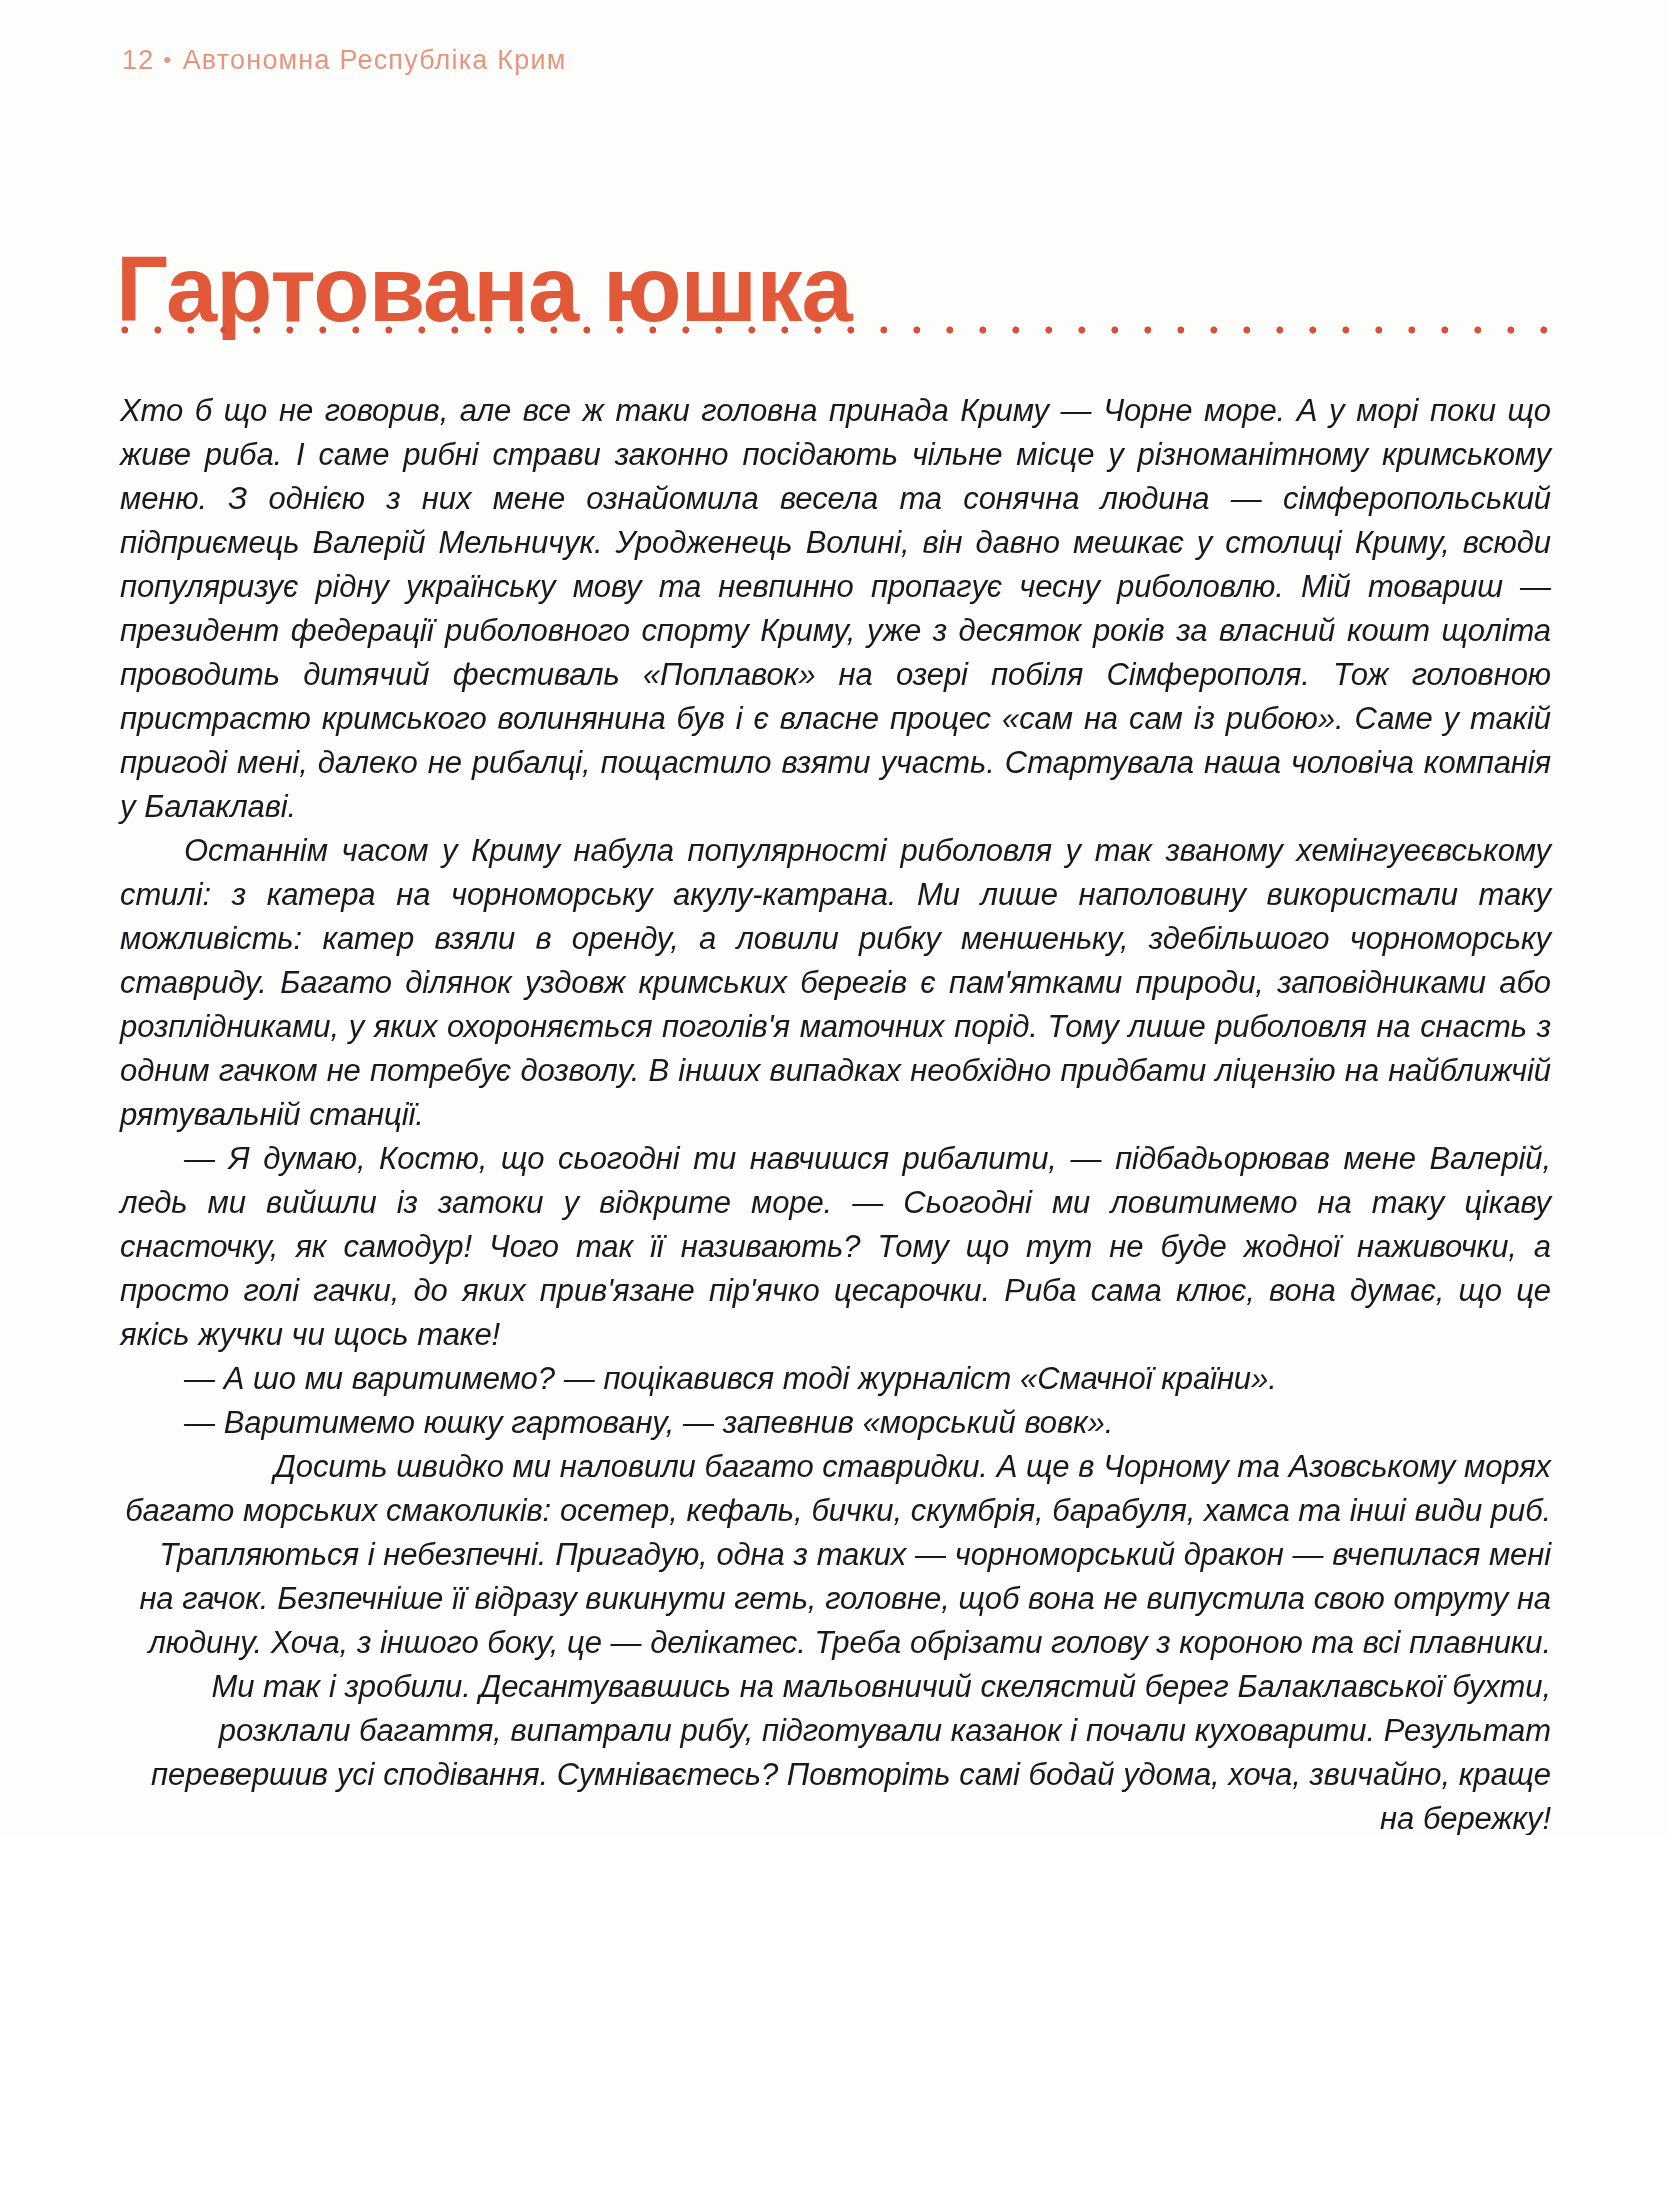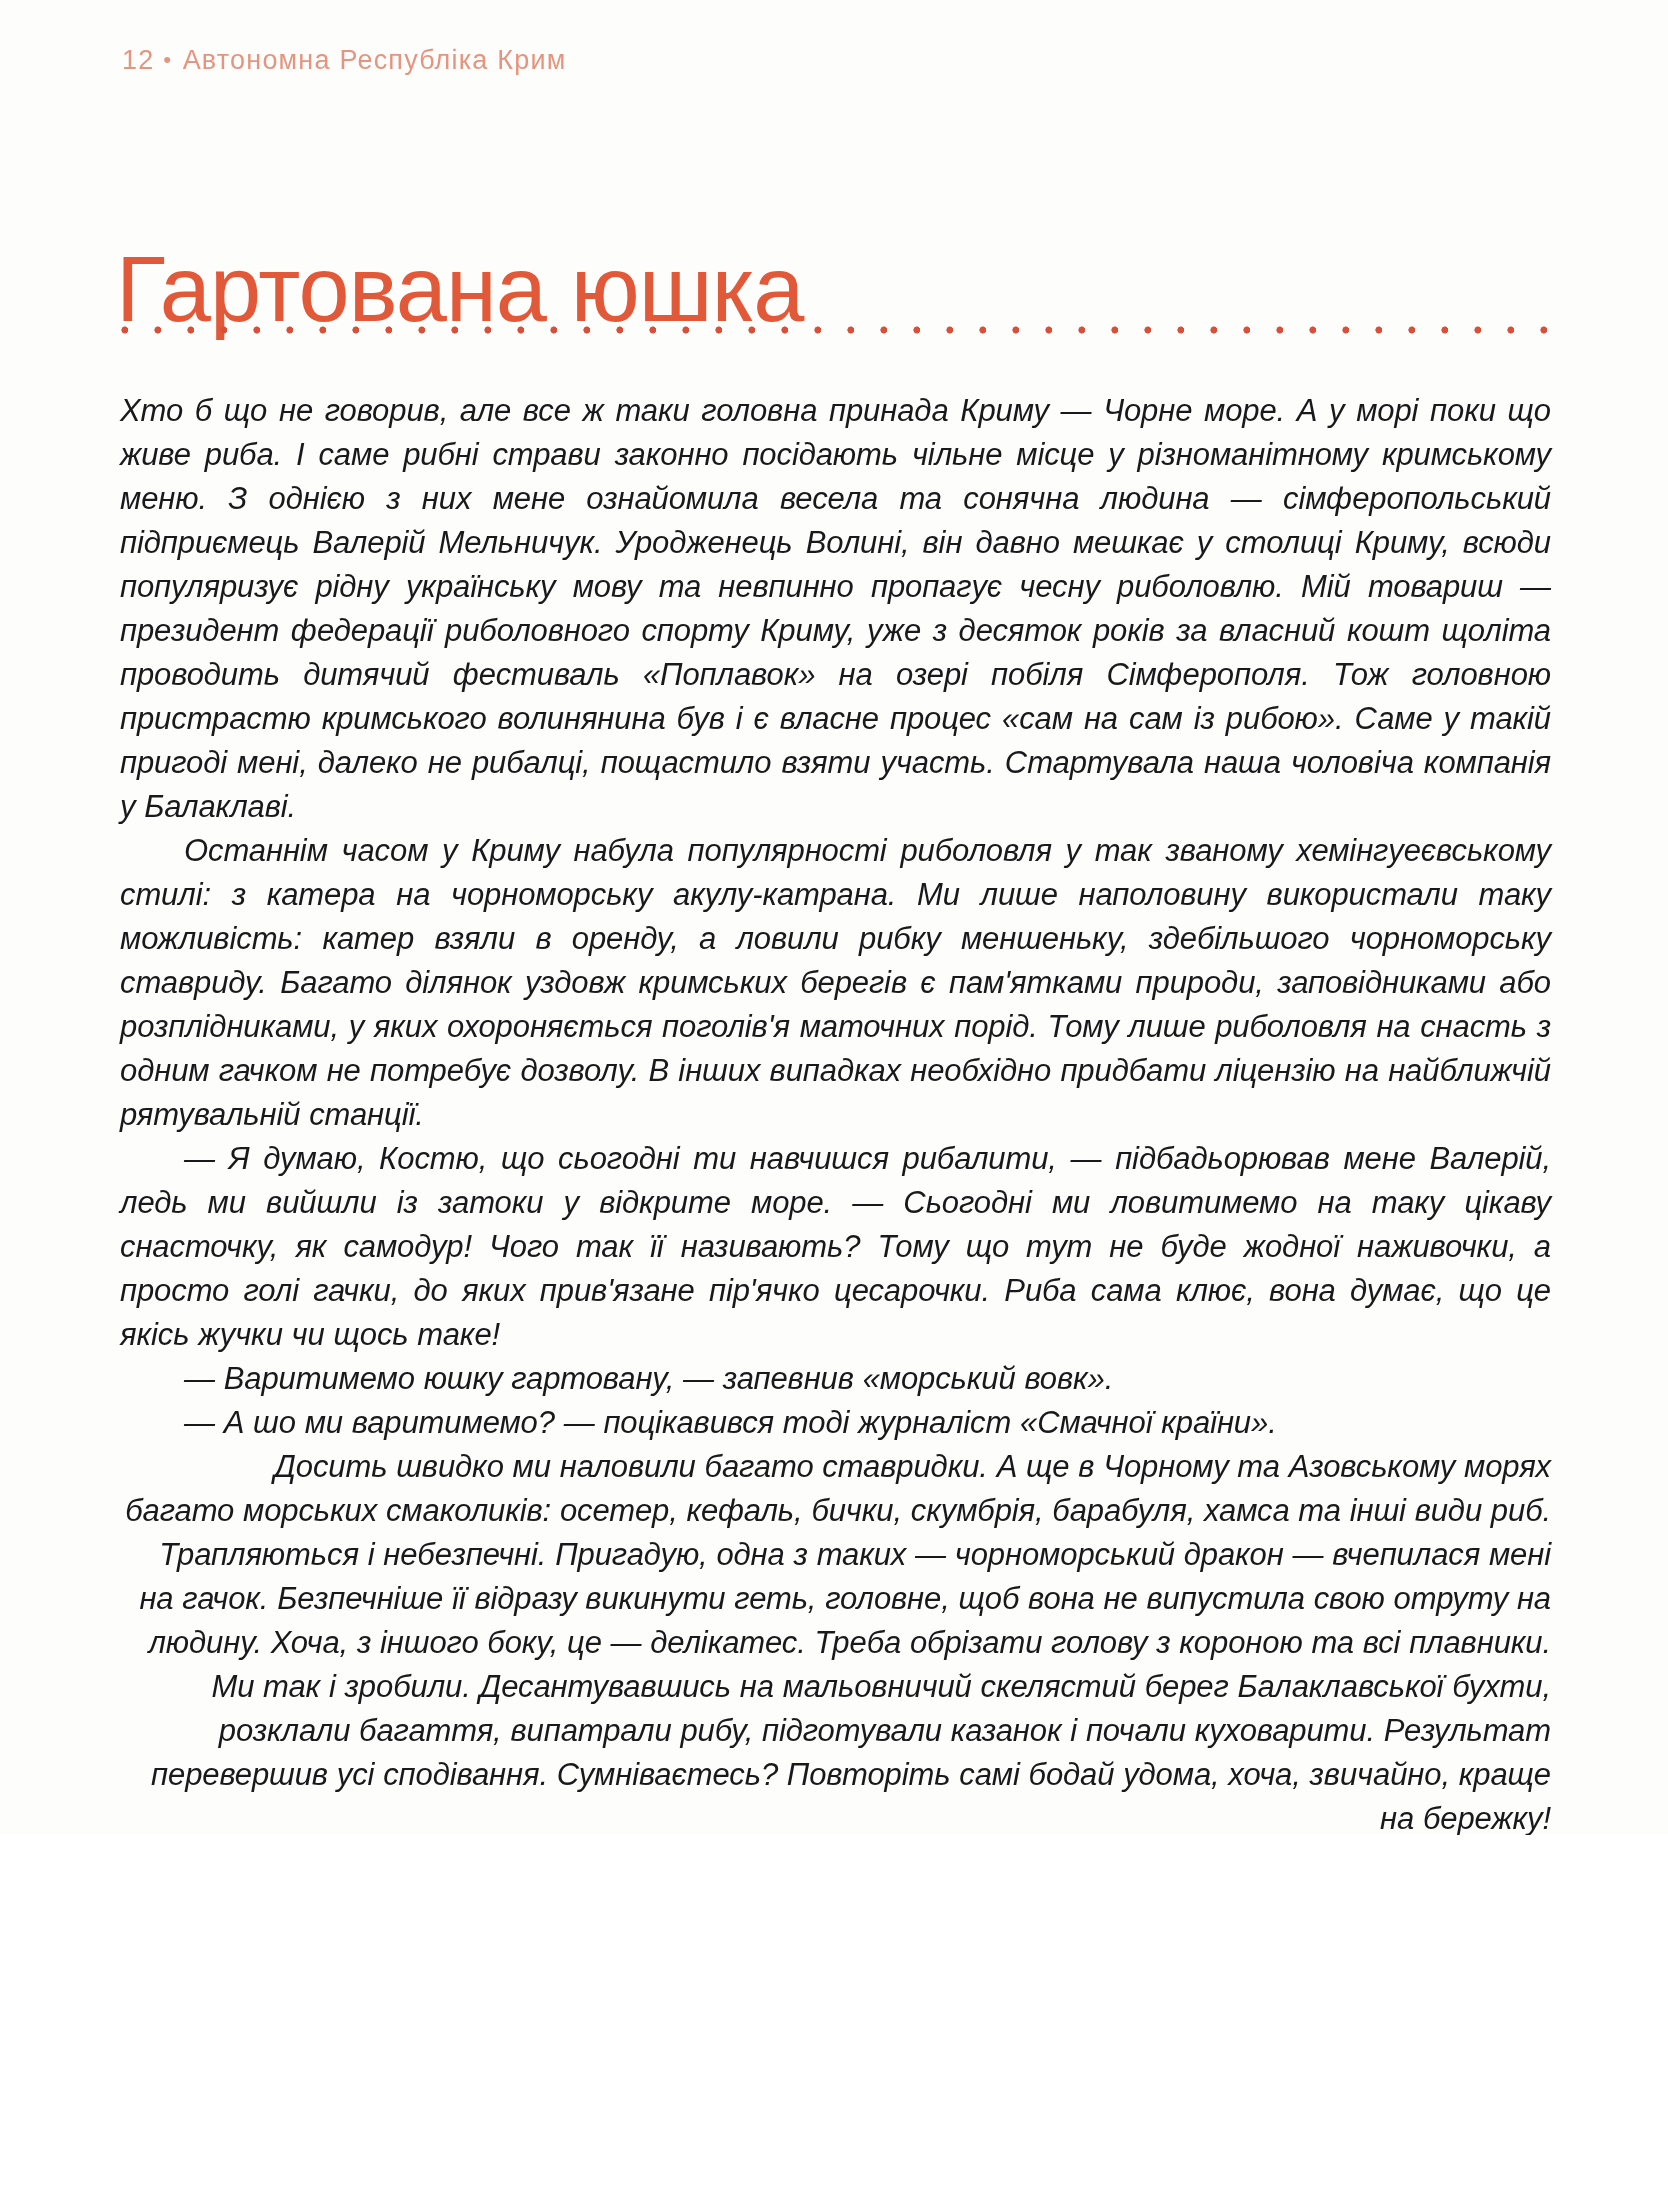--- a/index.html
+++ b/index.html
@@ -38,21 +38,21 @@
     vertical-align: 1.7px;
   }
   
   .chapter-title {
     position: absolute;
     left: 116px;
     top: 181px;
     font-size: 92px;
     line-height: 1.0;
     color: #e2593a;
-    font-weight: 400;
+    font-weight: 700;
     letter-spacing: -0.9px;
     white-space: nowrap;
   }
   
   .dotted-rule {
     position: absolute;
     left: 120px;
     top: 325px;
     width: 1429px;
     height: 9.6px;
@@ -98,19 +98,19 @@
   </div>
 
   <h1 class="chapter-title" style="color: rgb(226, 89, 58);">Гартована юшка</h1>
 
   <div class="dotted-rule"></div>
 
   <div class="body-text" style="color: rgb(25, 25, 27);">
       <p class="">Хто б що не говорив, але все ж таки головна принада Криму — Чорне море. А у морі поки що живе риба. І саме рибні страви законно посідають чільне місце у різноманітному кримському меню. З однією з них мене ознайомила весела та сонячна людина — сімферопольський підприємець Валерій Мельничук. Уродженець Волині, він давно мешкає у столиці Криму, всюди популяризує рідну українську мову та невпинно пропагує чесну риболовлю. Мій товариш — президент федерації риболовного спорту Криму, уже з десяток років за власний кошт щоліта проводить дитячий фестиваль «Поплавок» на озері побіля Сімферополя. Тож головною пристрастю кримського волинянина був і є власне процес «сам на сам із рибою». Саме у такій пригоді мені, далеко не рибалці, пощастило взяти участь. Стартувала наша чоловіча компанія у Балаклаві.</p>
       <p class="indent">Останнім часом у Криму набула популярності риболовля у так званому хемінгуеєвському стилі: з катера на чорноморську акулу-катрана. Ми лише наполовину використали таку можливість: катер взяли в оренду, а ловили рибку меншеньку, здебільшого чорноморську ставриду. Багато ділянок уздовж кримських берегів є пам'ятками природи, заповідниками або розплідниками, у яких охороняється поголів'я маточних порід. Тому лише риболовля на снасть з одним гачком не потребує дозволу. В інших випадках необхідно придбати ліцензію на найближчій рятувальній станції.</p>
       <p class="indent">— Я думаю, Костю, що сьогодні ти навчишся рибалити, — підбадьорював мене Валерій, ледь ми вийшли із затоки у відкрите море. — Сьогодні ми ловитимемо на таку цікаву снасточку, як самодур! Чого так її називають? Тому що тут не буде жодної наживочки, а просто голі гачки, до яких прив'язане пір'ячко цесарочки. Риба сама клює, вона думає, що це якісь жучки чи щось таке!</p>
+      <p class="indent">— А шо ми варитимемо? — поцікавився тоді журналіст «Смачної країни».</p>
       <p class="indent">— Варитимемо юшку гартовану, — запевнив «морський вовк».</p>
-      <p class="indent">— А шо ми варитимемо? — поцікавився тоді журналіст «Смачної країни».</p>
       <p class="indent">Досить швидко ми наловили багато ставридки. А ще в Чорному та Азовському морях багато морських смаколиків: осетер, кефаль, бички, скумбрія, барабуля, хамса та інші види риб. Трапляються і небезпечні. Пригадую, одна з таких — чорноморський дракон — вчепилася мені на гачок. Безпечніше її відразу викинути геть, головне, щоб вона не випустила свою отруту на людину. Хоча, з іншого боку, це — делікатес. Треба обрізати голову з короною та всі плавники. Ми так і зробили. Десантувавшись на мальовничий скелястий берег Балаклавської бухти, розклали багаття, випатрали рибу, підготували казанок і почали куховарити. Результат перевершив усі сподівання. Сумніваєтесь? Повторіть самі бодай удома, хоча, звичайно, краще на бережку!</p>
     </div>
 
 </div>
 
 
 </body></html>

